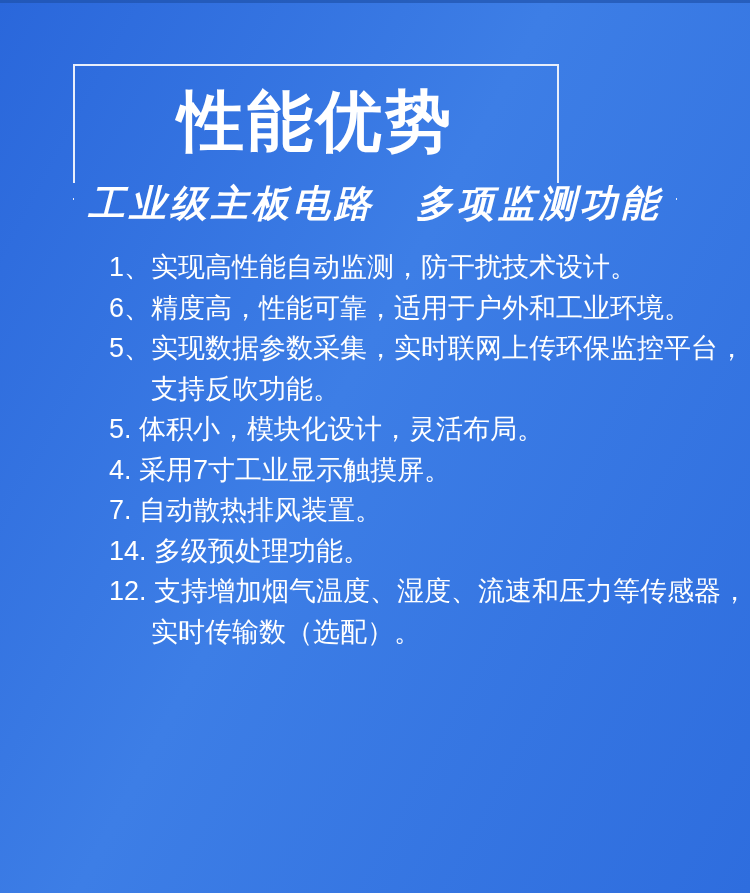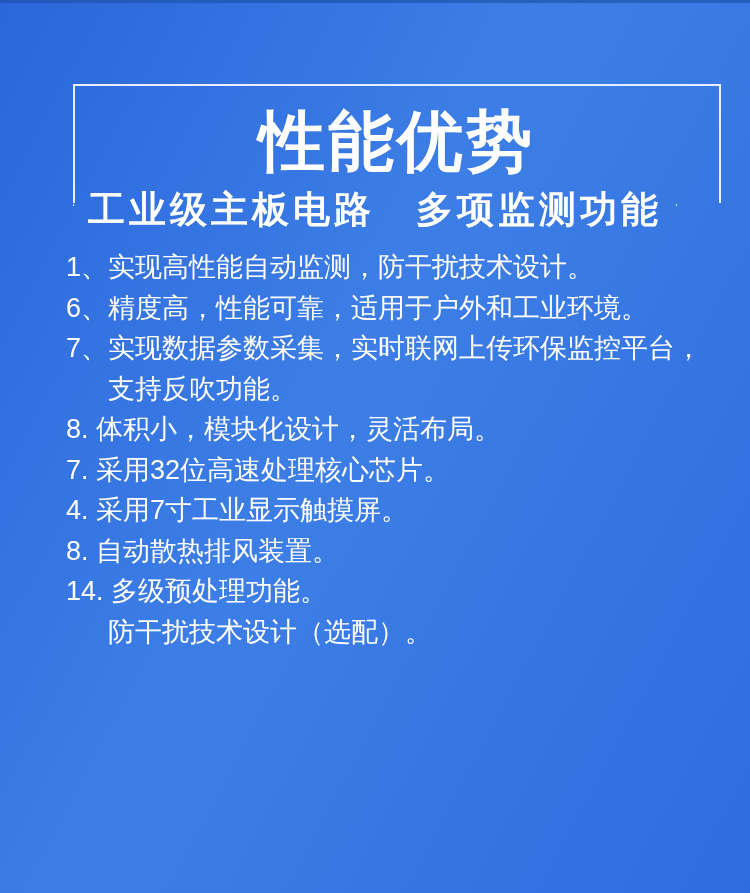--- a/index.html
+++ b/index.html
@@ -18,46 +18,47 @@
   .top-edge {
     position: absolute;
     top: 0; left: 0; right: 0;
     height: 3px;
     background: var(--top_edge, #1d50a8);
     opacity: .65;
   }
   .title-box {
     position: absolute;
     left: 73px;
-    top: 84px;
-    width: 648px;
+    top: 64px;
+    width: 486px;
     height: 119px;
     box-sizing: border-box;
     border: 2px solid var(--border, #e8eefb);
     border-bottom: none;
     display: flex;
     align-items: center;
     justify-content: center;
   }
   .page-title {
     font-size: 66px;
     font-weight: 900;
     letter-spacing: 3px;
     color: var(--text, #ffffff);
     padding-bottom: 6px;
     white-space: nowrap;
   }
   .subtitle-row {
     position: absolute;
     left: 73px;
     right: 73px;
-    top: 205px;
+    top: 199px;
     transform: translateY(-50%);
     display: flex;
     align-items: center;
+    font-style: italic;
   }
   .subtitle-line {
     flex: 1;
     height: 2px;
     background: var(--border, #e8eefb);
   }
   .subtitle {
     margin: 0 14px;
     transform: translateY(5px);
     font-family: "Liberation Serif", serif;
@@ -69,21 +70,21 @@
   }
   .feature-list {
     position: absolute;
     left: 66px;
     top: 247px;
     width: 625px;
     font-size: 27px;
     line-height: 40.5px;
     color: var(--text, #ffffff);
   }
-  .fline { white-space: nowrap; }
+  .fline { white-space: nowrap; margin-left: 43px; }
   .fline.cont { padding-left: 42px; }
 </style>
 </head>
 <body>
 
 <div class="page">
   <div class="top-edge"></div>
 
   <div class="title-box">
     <div class="page-title">性能优势</div>
@@ -96,35 +97,33 @@
   </div>
 
   <div class="feature-list">
       <div>
         <div class="fline">1、实现高性能自动监测，防干扰技术设计。</div>
       </div>
       <div>
         <div class="fline">6、精度高，性能可靠，适用于户外和工业环境。</div>
       </div>
       <div>
-        <div class="fline">7、实现数据参数采集，实时联网上传环保监控平台，</div>
+        <div class="fline">5、实现数据参数采集，实时联网上传环保监控平台，</div>
         <div class="fline cont">支持反吹功能。</div>
       </div>
       <div>
-        <div class="fline">8. 体积小，模块化设计，灵活布局。</div>
-      </div>
-      <div>
-        <div class="fline">7. 采用32位高速处理核心芯片。</div>
+        <div class="fline">5. 体积小，模块化设计，灵活布局。</div>
       </div>
       <div>
         <div class="fline">4. 采用7寸工业显示触摸屏。</div>
       </div>
       <div>
-        <div class="fline">8. 自动散热排风装置。</div>
+        <div class="fline">7. 自动散热排风装置。</div>
       </div>
       <div>
         <div class="fline">14. 多级预处理功能。</div>
       </div>
       <div>
-        <div class="fline cont">防干扰技术设计（选配）。</div>
+        <div class="fline">12. 支持增加烟气温度、湿度、流速和压力等传感器，</div>
+        <div class="fline cont">实时传输数（选配）。</div>
       </div>
     </div>
 </div>
 
 </body></html>

